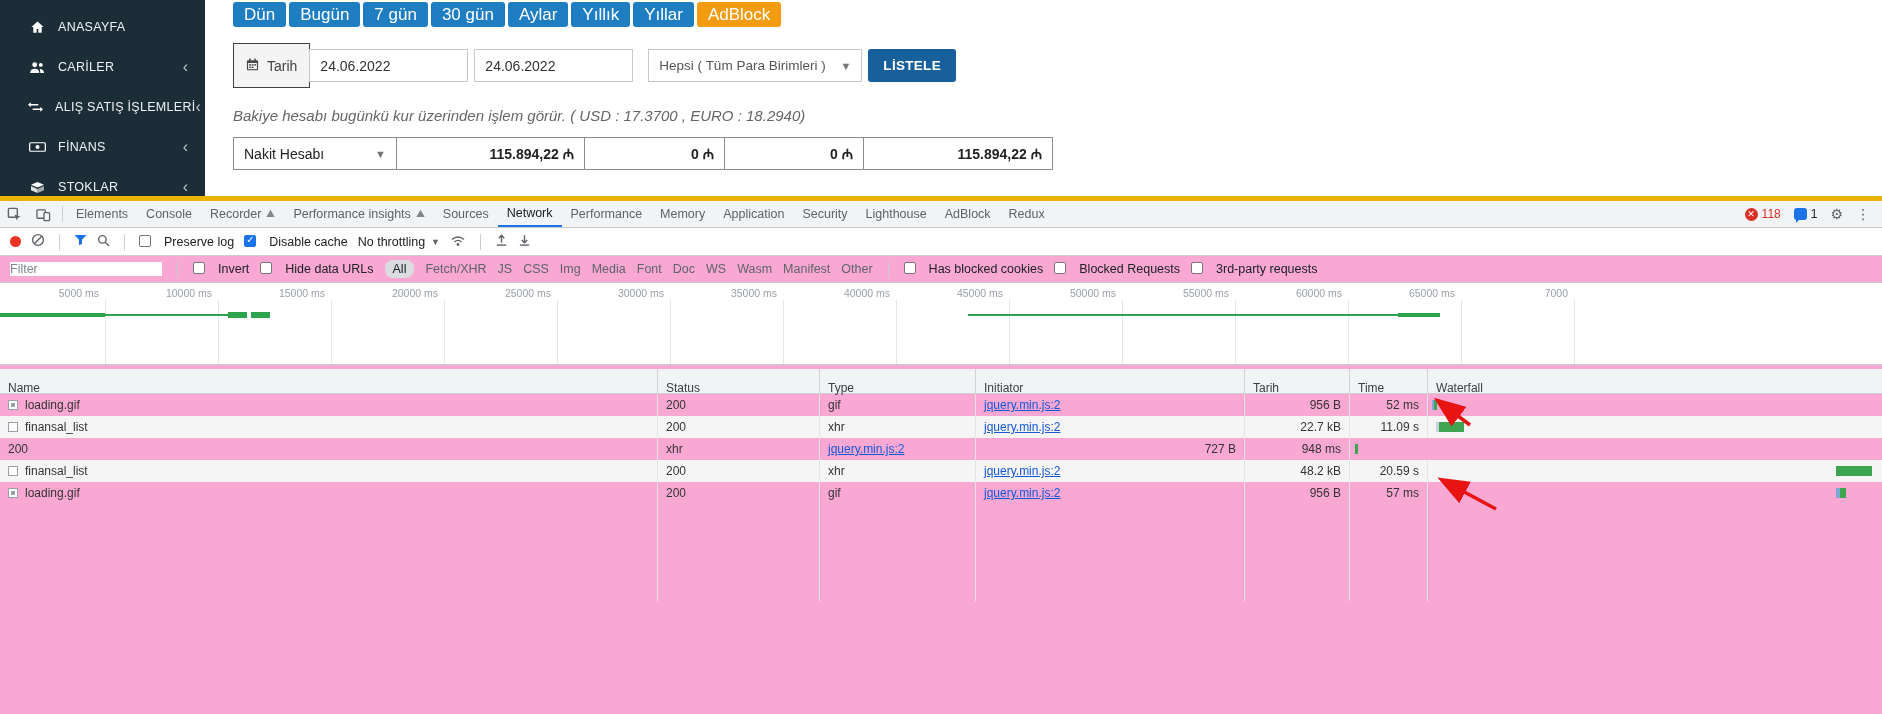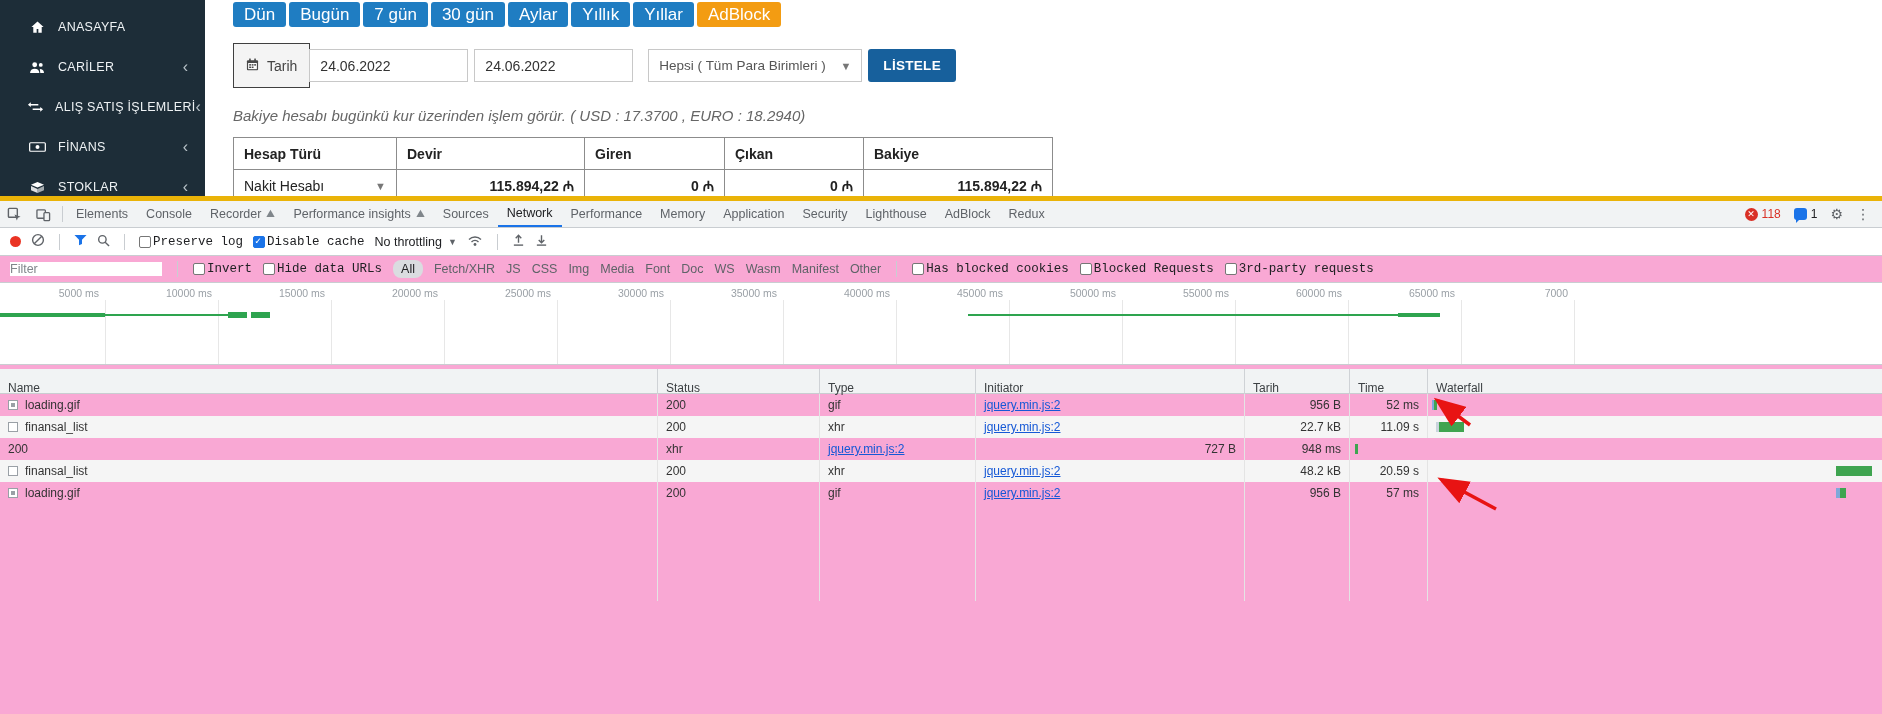--- a/index.html
+++ b/index.html
@@ -56,21 +56,21 @@
             display:flex; align-items:center; justify-content:center; }
   .iss-badge { display:flex; align-items:center; gap:4px; color:#202124; cursor:pointer; }
   .iss-ic { position:relative; width:13px; height:12px; border-radius:3px; background:#1a73e8; }
   .iss-ic::after { content:""; position:absolute; left:2px; bottom:-3px; border:3px solid transparent;
                    border-top-color:#1a73e8; border-left-color:#1a73e8; }
   .glyph-btn { color:#5f6368; font-size:14px; cursor:pointer; }
 
   .dt-toolbar { height:28px; display:flex; align-items:center; gap:10px; padding:0 10px;
                 border-bottom:1px solid #c9cdd1; background:#fff; font-size:12.5px; }
   .rec-dot { width:11px; height:11px; border-radius:50%; background:#ea3323; cursor:pointer; }
-  .cb-group { display:flex; align-items:center; gap:2px; cursor:pointer;font-family:Liberation Mono, monospace; }
+  .cb-group { display:flex; align-items:flex-start; gap:13px; cursor:pointer; }
   .cb { width:12px; height:12px; border:1px solid #767676; border-radius:2px; background:#fff; flex:none; }
   .cb.checked { position:relative; background:#1a73e8; border-color:#1a73e8; }
   .cb.checked::after { content:"\2713"; position:absolute; top:-2px; left:1px; color:#fff; font-size:10px; }
   .throttle { display:flex; align-items:center; gap:6px; cursor:pointer; color:#202124; }
   .dd-arrow { color:#5f6368; font-size:9px; }
 
   .dt-filterbar { height:27px; display:flex; align-items:center; gap:11px; padding:0 10px;
                   border-bottom:1px solid #c9cdd1; font-size:12.5px; color:#202124; }
   .filter-input { width:152px; border:none; outline:none; font-size:12.5px; color:#202124; font-family:inherit; }
   .filter-input::placeholder { color:#80868b; }
@@ -193,27 +193,20 @@
         <div class="sel-currency">
           <span>Hepsi ( Tüm Para Birimleri )</span>
           <span class="sel-arrow">▼</span>
         </div>
         <button class="btn listele">LİSTELE</button>
       </div>
 
       <div class="notice">Bakiye hesabı bugünkü kur üzerinden işlem görür. ( USD : 17.3700 , EURO : 18.2940)</div>
 
       <div class="balance-table">
-        <div class="bt-row">
-          <div class="bt-cell head">Hesap Türü</div>
-          <div class="bt-cell head">Devir</div>
-          <div class="bt-cell head">Giren</div>
-          <div class="bt-cell head">Çıkan</div>
-          <div class="bt-cell head">Bakiye</div>
-        </div>
         <div class="bt-row">
           <div class="bt-cell acct">
             <span>Nakit Hesabı</span>
             <span class="sel-arrow">▼</span>
           </div>
           <div class="bt-cell val">115.894,22 ₼</div>
           <div class="bt-cell val">0 ₼</div>
           <div class="bt-cell val">0 ₼</div>
           <div class="bt-cell val">115.894,22 ₼</div>
         </div>

